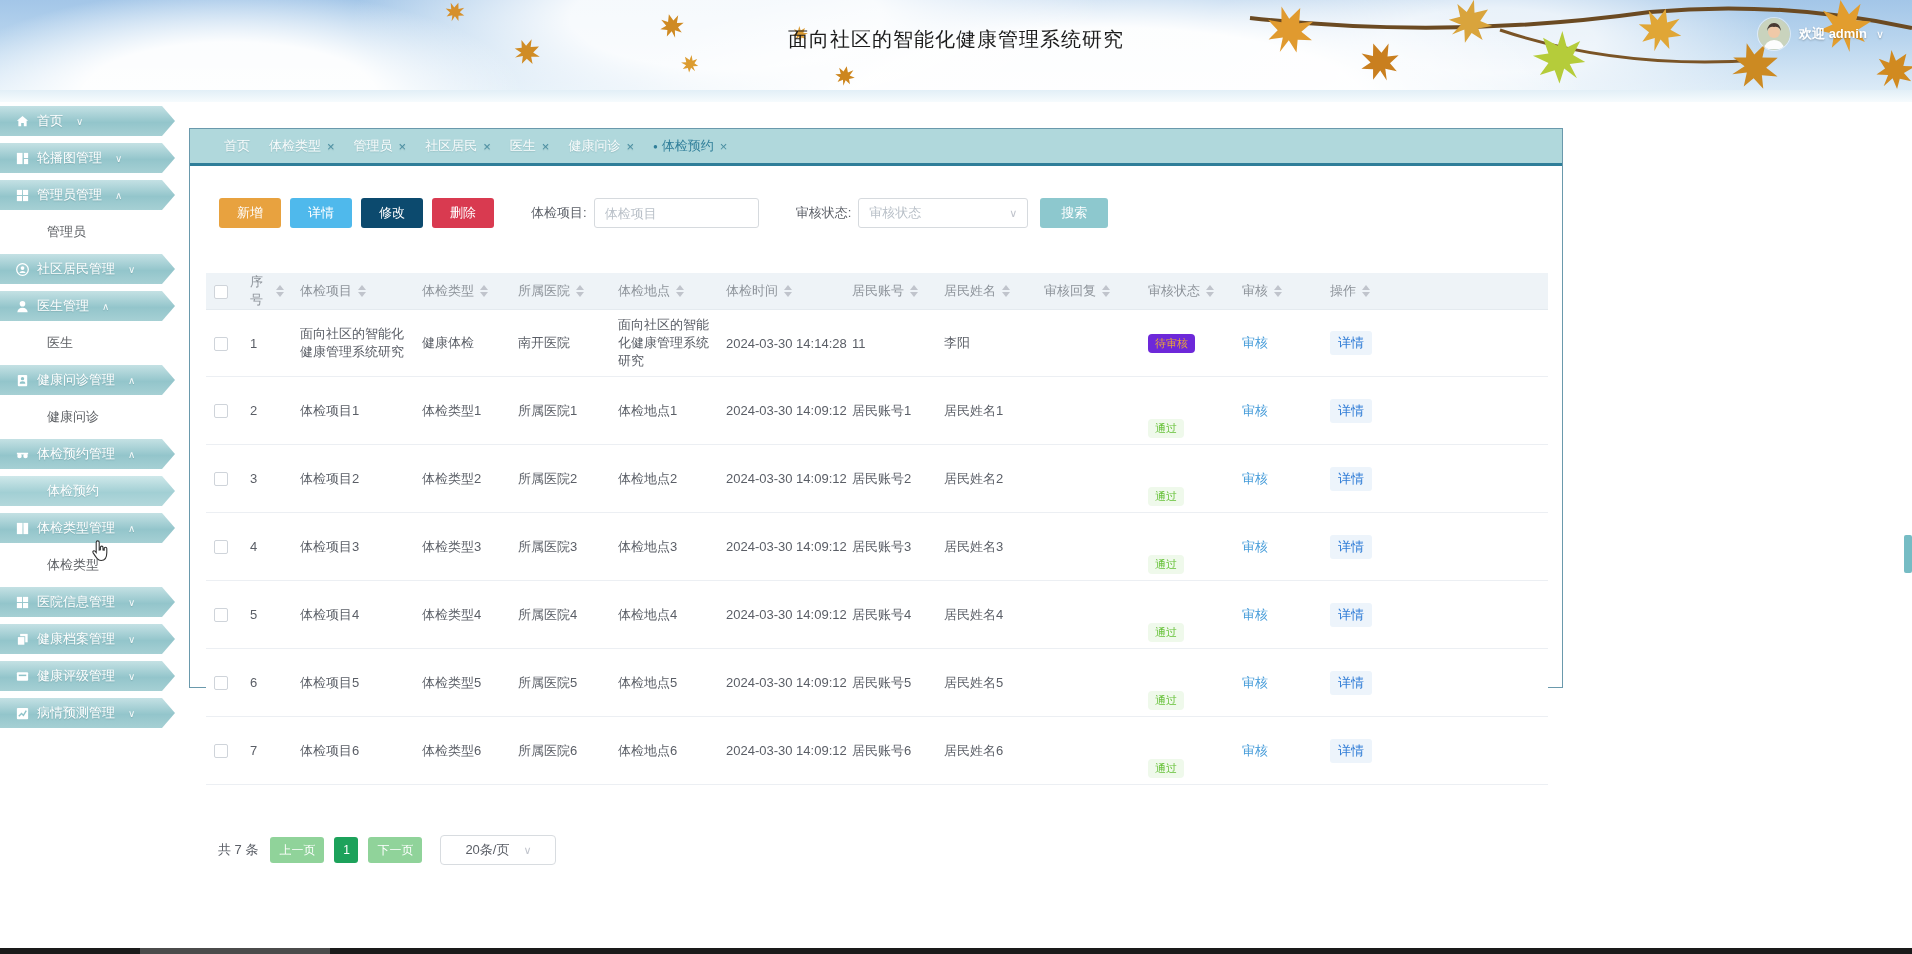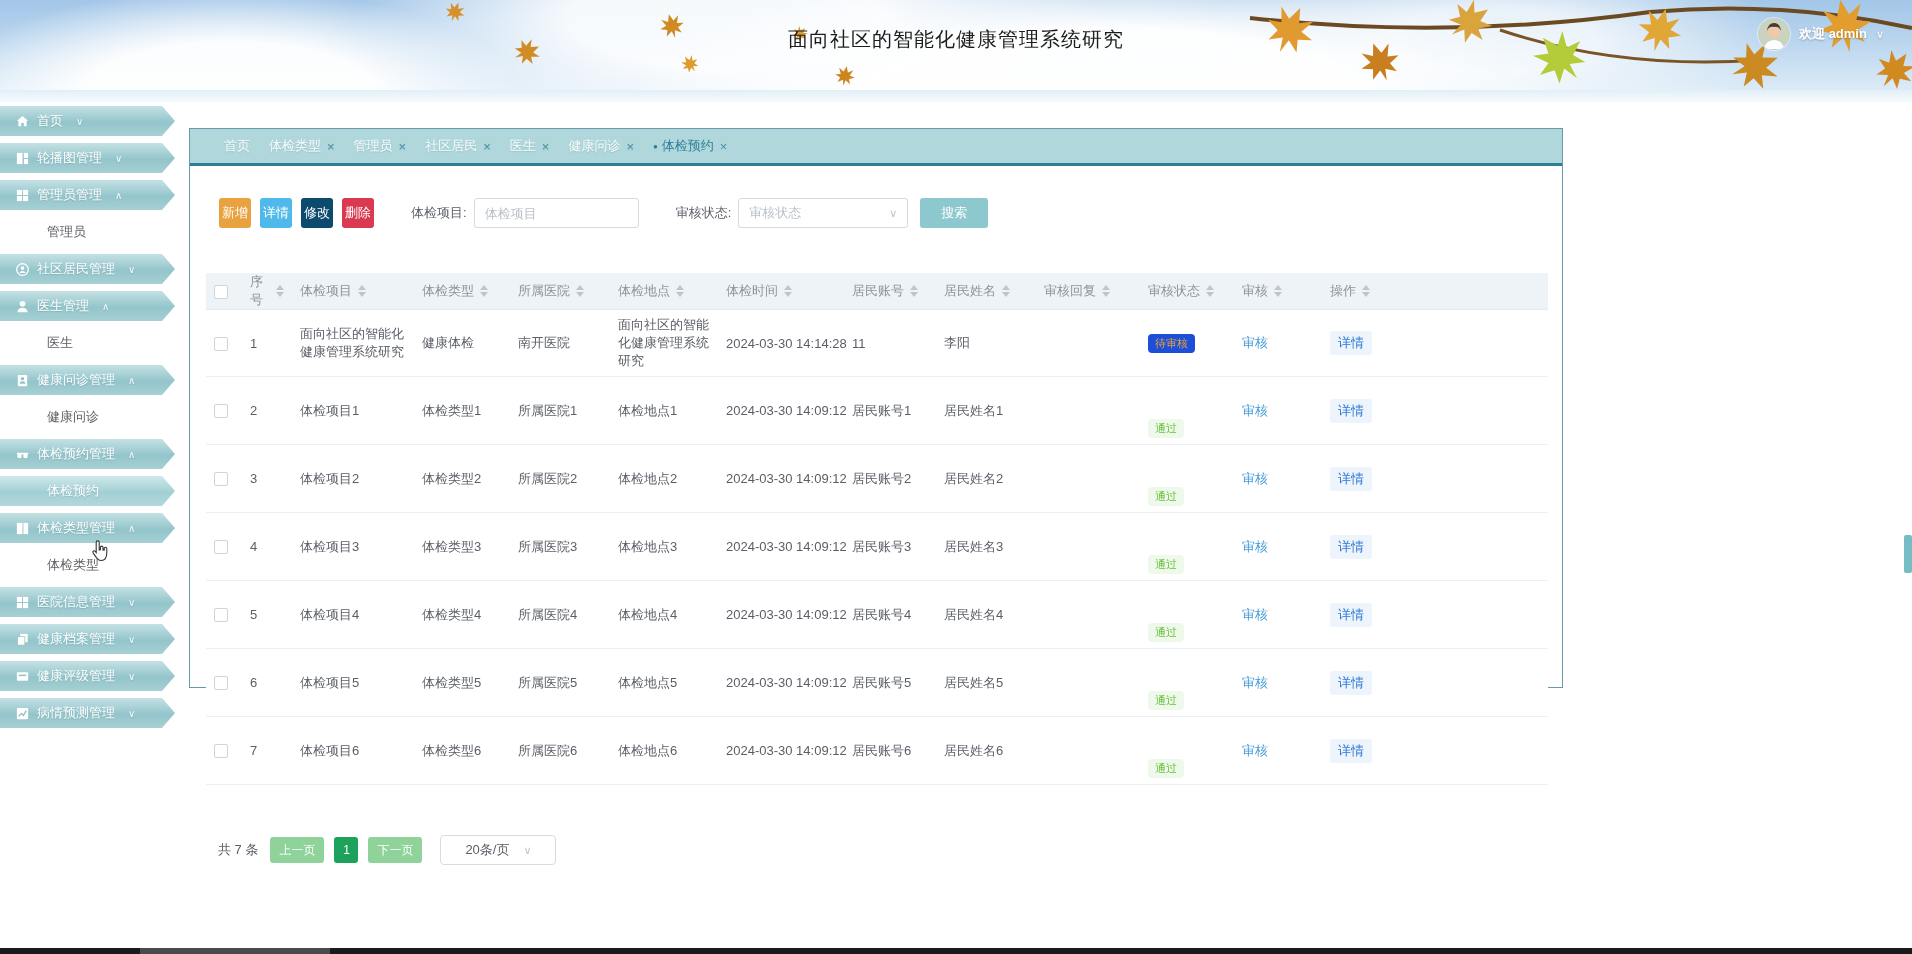--- a/index.html
+++ b/index.html
@@ -65,21 +65,21 @@
     display:flex; align-items:center; padding-left:34px; gap:19px;
   }
   .tab { display:flex; align-items:center; font-size:13px; color:rgba(255,255,255,.93); cursor:pointer; text-shadow:0 1px 1px rgba(100,140,145,.3); }
   .tab-close { margin-left:6px; color:#4b8fa2; font-size:13px; cursor:pointer; }
   .tab-close::after { content:"×"; }
   .tab.active { color:#2f7e99; text-shadow:none; }
   .tab.active::before { content:"●"; font-size:8px; margin-right:4px; color:#2f7e99; }
 
   
   .toolbar { display:flex; align-items:center; margin-top:32px; padding-left:29px; }
-  .btn { height:30px; padding:0 3px; border:none; border-radius:3px; color:#fff; font-size:13px; cursor:pointer; font-family:inherit; }
+  .btn { height:30px; padding:0 18px; border:none; border-radius:3px; color:#fff; font-size:13px; cursor:pointer; font-family:inherit; }
   .btn + .btn { margin-left:9px; }
   .btn-add { background:#e8a23f; }
   .btn-detail { background:#4fb9ec; }
   .btn-edit { background:#0c4a6e; }
   .btn-delete { background:#d93a50; }
   .field-label { font-size:13px; color:#5a5e66; margin-left:37px; margin-right:7px; }
   .text-input { width:165px; height:30px; border:1px solid #d6dade; border-radius:3px; padding:0 10px; font-size:13px; color:#333; font-family:inherit; }
   .text-input::placeholder { color:#b9c0c8; }
   .select-box { width:170px; height:30px; border:1px solid #d6dade; border-radius:3px; display:flex; align-items:center; justify-content:space-between; padding:0 10px; cursor:pointer; }
   .select-placeholder { font-size:13px; color:#b9c0c8; }
@@ -98,21 +98,21 @@
   tbody tr { height:38px; }
   tbody tr.tall { height:48px; }
   th .th-inner { display:flex; align-items:center; gap:6px; }
   .sort { display:inline-flex; flex-direction:column; gap:2px; }
   .sort i { display:block; width:0; height:0; border-left:4px solid transparent; border-right:4px solid transparent; }
   .sort .up { border-bottom:5px solid #c0c4cc; }
   .sort .dn { border-top:5px solid #c0c4cc; }
   .checkbox { display:inline-block; width:14px; height:14px; border:1px solid #cfd4da; border-radius:2px; background:#fff; cursor:pointer; vertical-align:middle; }
   .nowrap { white-space:nowrap; }
   .badge { display:inline-block; font-size:11px; padding:4px 7px; border-radius:4px; line-height:1; }
-  .badge.pending { background:#1d4ed8; color:#e6a23c; }
+  .badge.pending { background:#6d28d9; color:#e6a23c; }
   .badge.pass { background:#eff9eb; color:#67c23a;margin-top:36px; }
   .link-audit { color:#449bd9; cursor:pointer; font-size:13px; }
   .link-detail { color:#2e7bd6; background:#edf4fb; padding:3px 8px; border-radius:3px; cursor:pointer; font-size:13px; display:inline-block; }
 
   
   .pagination { display:flex; align-items:center; margin-top:50px; padding-left:28px; font-size:13px; color:#5a5e66; }
   .pg-total { margin-right:12px; }
   .pg-btn { height:26px; padding:0 9px; border:none; border-radius:3px; background:#90d39a; color:#fff; font-size:12px; cursor:pointer; font-family:inherit; }
   .pg-page { width:24px; height:26px; margin:0 10px; border-radius:3px; background:#1da25b; color:#fff; font-size:12px; display:flex; align-items:center; justify-content:center; cursor:pointer; }
   .pg-next { margin-right:0; }

